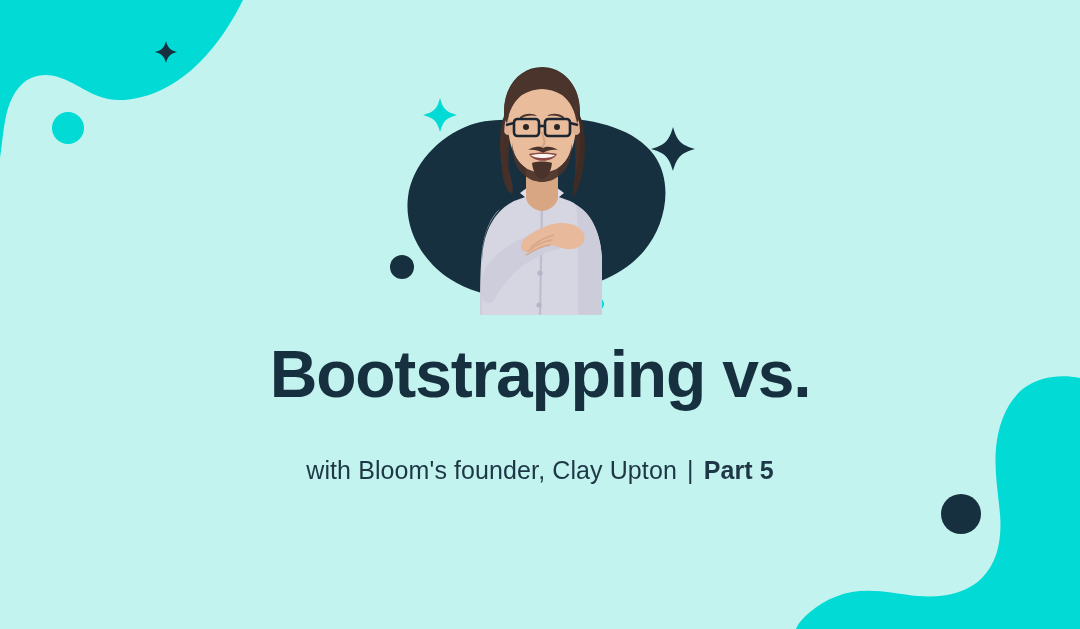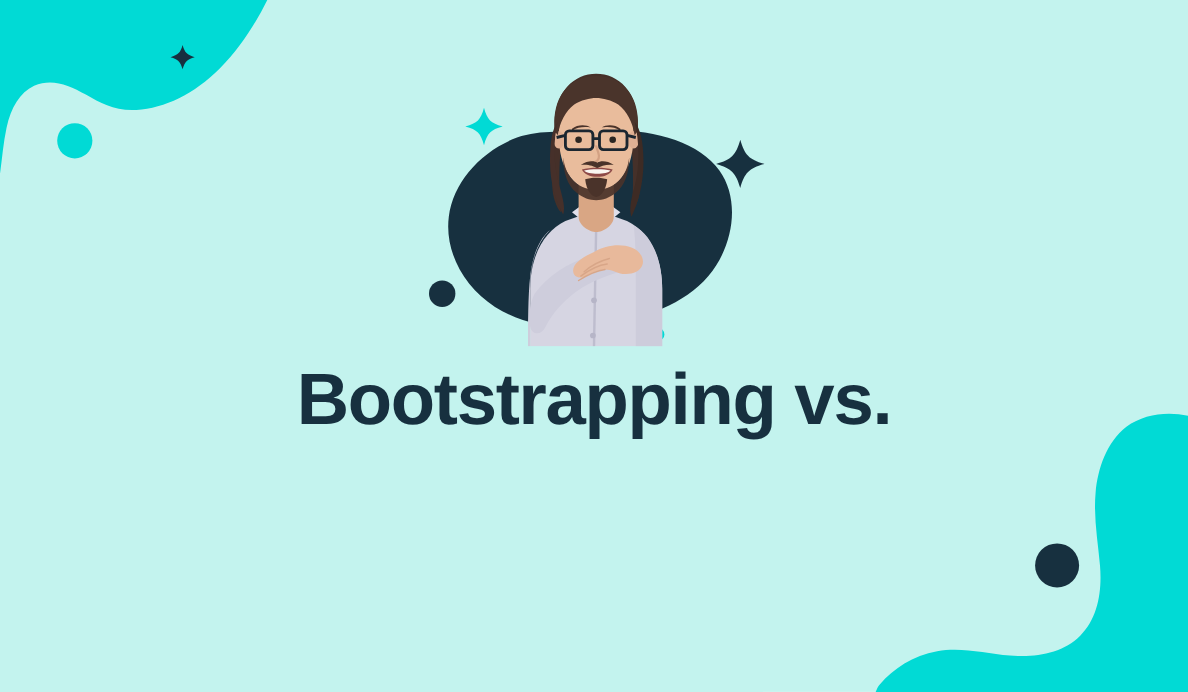--- a/index.html
+++ b/index.html
@@ -43,21 +43,21 @@
 
   
   #text-block {
     position: absolute;
     left: 0;
     top: 320px;
     width: 1080px;
     text-align: center;
   }
   #title {
-    margin: 4px;
+    margin: 16px;
     color: #17303F;
     font-size: 66px;
     line-height: 76px;
     font-weight: bold;
     letter-spacing: -1.2px;
     font-family: "Liberation Sans", "DejaVu Sans", sans-serif;
   }
   .title-line {
     display: block;
   }
@@ -278,15 +278,20 @@
                  C 126,114 122,102 122,88 Z"></path>
         <path fill="#4A332A" d="M 142,108 C 147,106 157,106 162,108 C 161,118 156,124 152,124 C 148,124 143,118 142,108 Z"></path>
       </g>
     </svg>
   </div>
 
   <div id="text-block">
     <h1 id="title">
       <span class="title-line">Bootstrapping vs.</span>
     </h1>
+    <p id="subtitle">
+      <span>with Bloom's founder, Clay Upton</span>
+      <span class="sep">|</span>
+      <span class="part">Part 5</span>
+    </p>
   </div>
 
 </div>
 
 </body></html>

